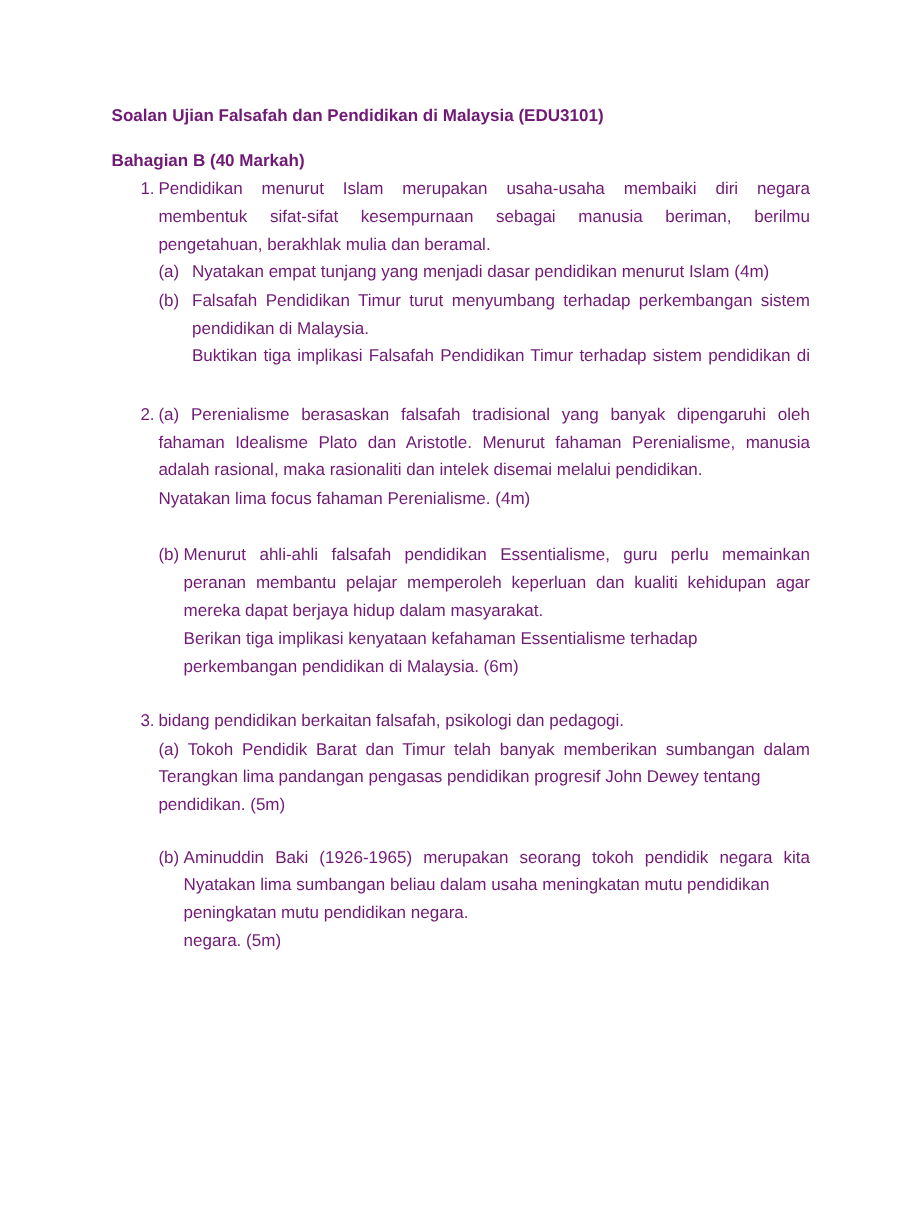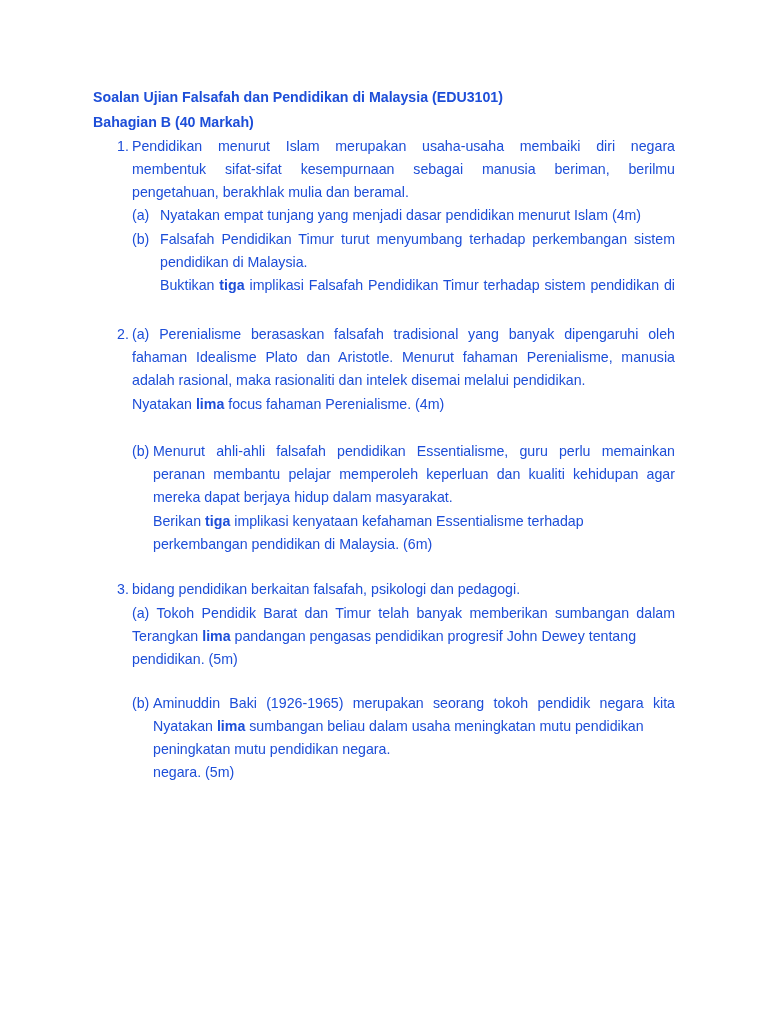--- a/index.html
+++ b/index.html
@@ -6,49 +6,49 @@
   html, body { margin: 0; padding: 0; background: #ffffff; }
   .page {
     position: relative;
     width: 768px;
     height: 1024px;
     background: #ffffff;
     overflow: hidden;
     font-family: "Liberation Sans", "DejaVu Sans", sans-serif;
     font-size: 14.2px;
     line-height: 23.3px;
-    color: #1d4ed8;
+    color: #701a75;
   }
   .doc {
     position: absolute;
     left: 93px;
     top: 86px;
     width: 582px;
   }
   .doc-title { font-weight: 700; }
-  .section-heading { font-weight: 700; margin-top: 2px; }
+  .section-heading { font-weight: 700; margin-top: 14px; }
 
   .question { display: flex; margin-top: 25px; padding-left: 24px; }
   .question.q1 { margin-top: 0; }
   .question.q3 { margin-top: 22px; }
 
   .qnum { flex: 0 0 15px; }
   .qbody { flex: 1 1 auto; min-width: 0; }
 
   .block.part { display: flex; }
   .part-label { flex: 0 0 21px; }
   .q1 .part-label { flex: 0 0 28px; }
   .part-text { flex: 1 1 auto; min-width: 0; }
 
   .gap-before { margin-top: 24px; }
   .q3 .gap-before { margin-top: 20px; }
 
   
   .line.jl { text-align: justify; text-align-last: justify; }
-  b { font-weight: 700; }
+  b { font-weight: 400; }
 </style>
 </head>
 <body>
 
 <div class="page">
   <div class="doc">
     <div class="doc-title">Soalan Ujian Falsafah dan Pendidikan di Malaysia (EDU3101)</div>
     <div class="section-heading">Bahagian B (40 Markah)</div>
     <div>
         <div class="question q1">

